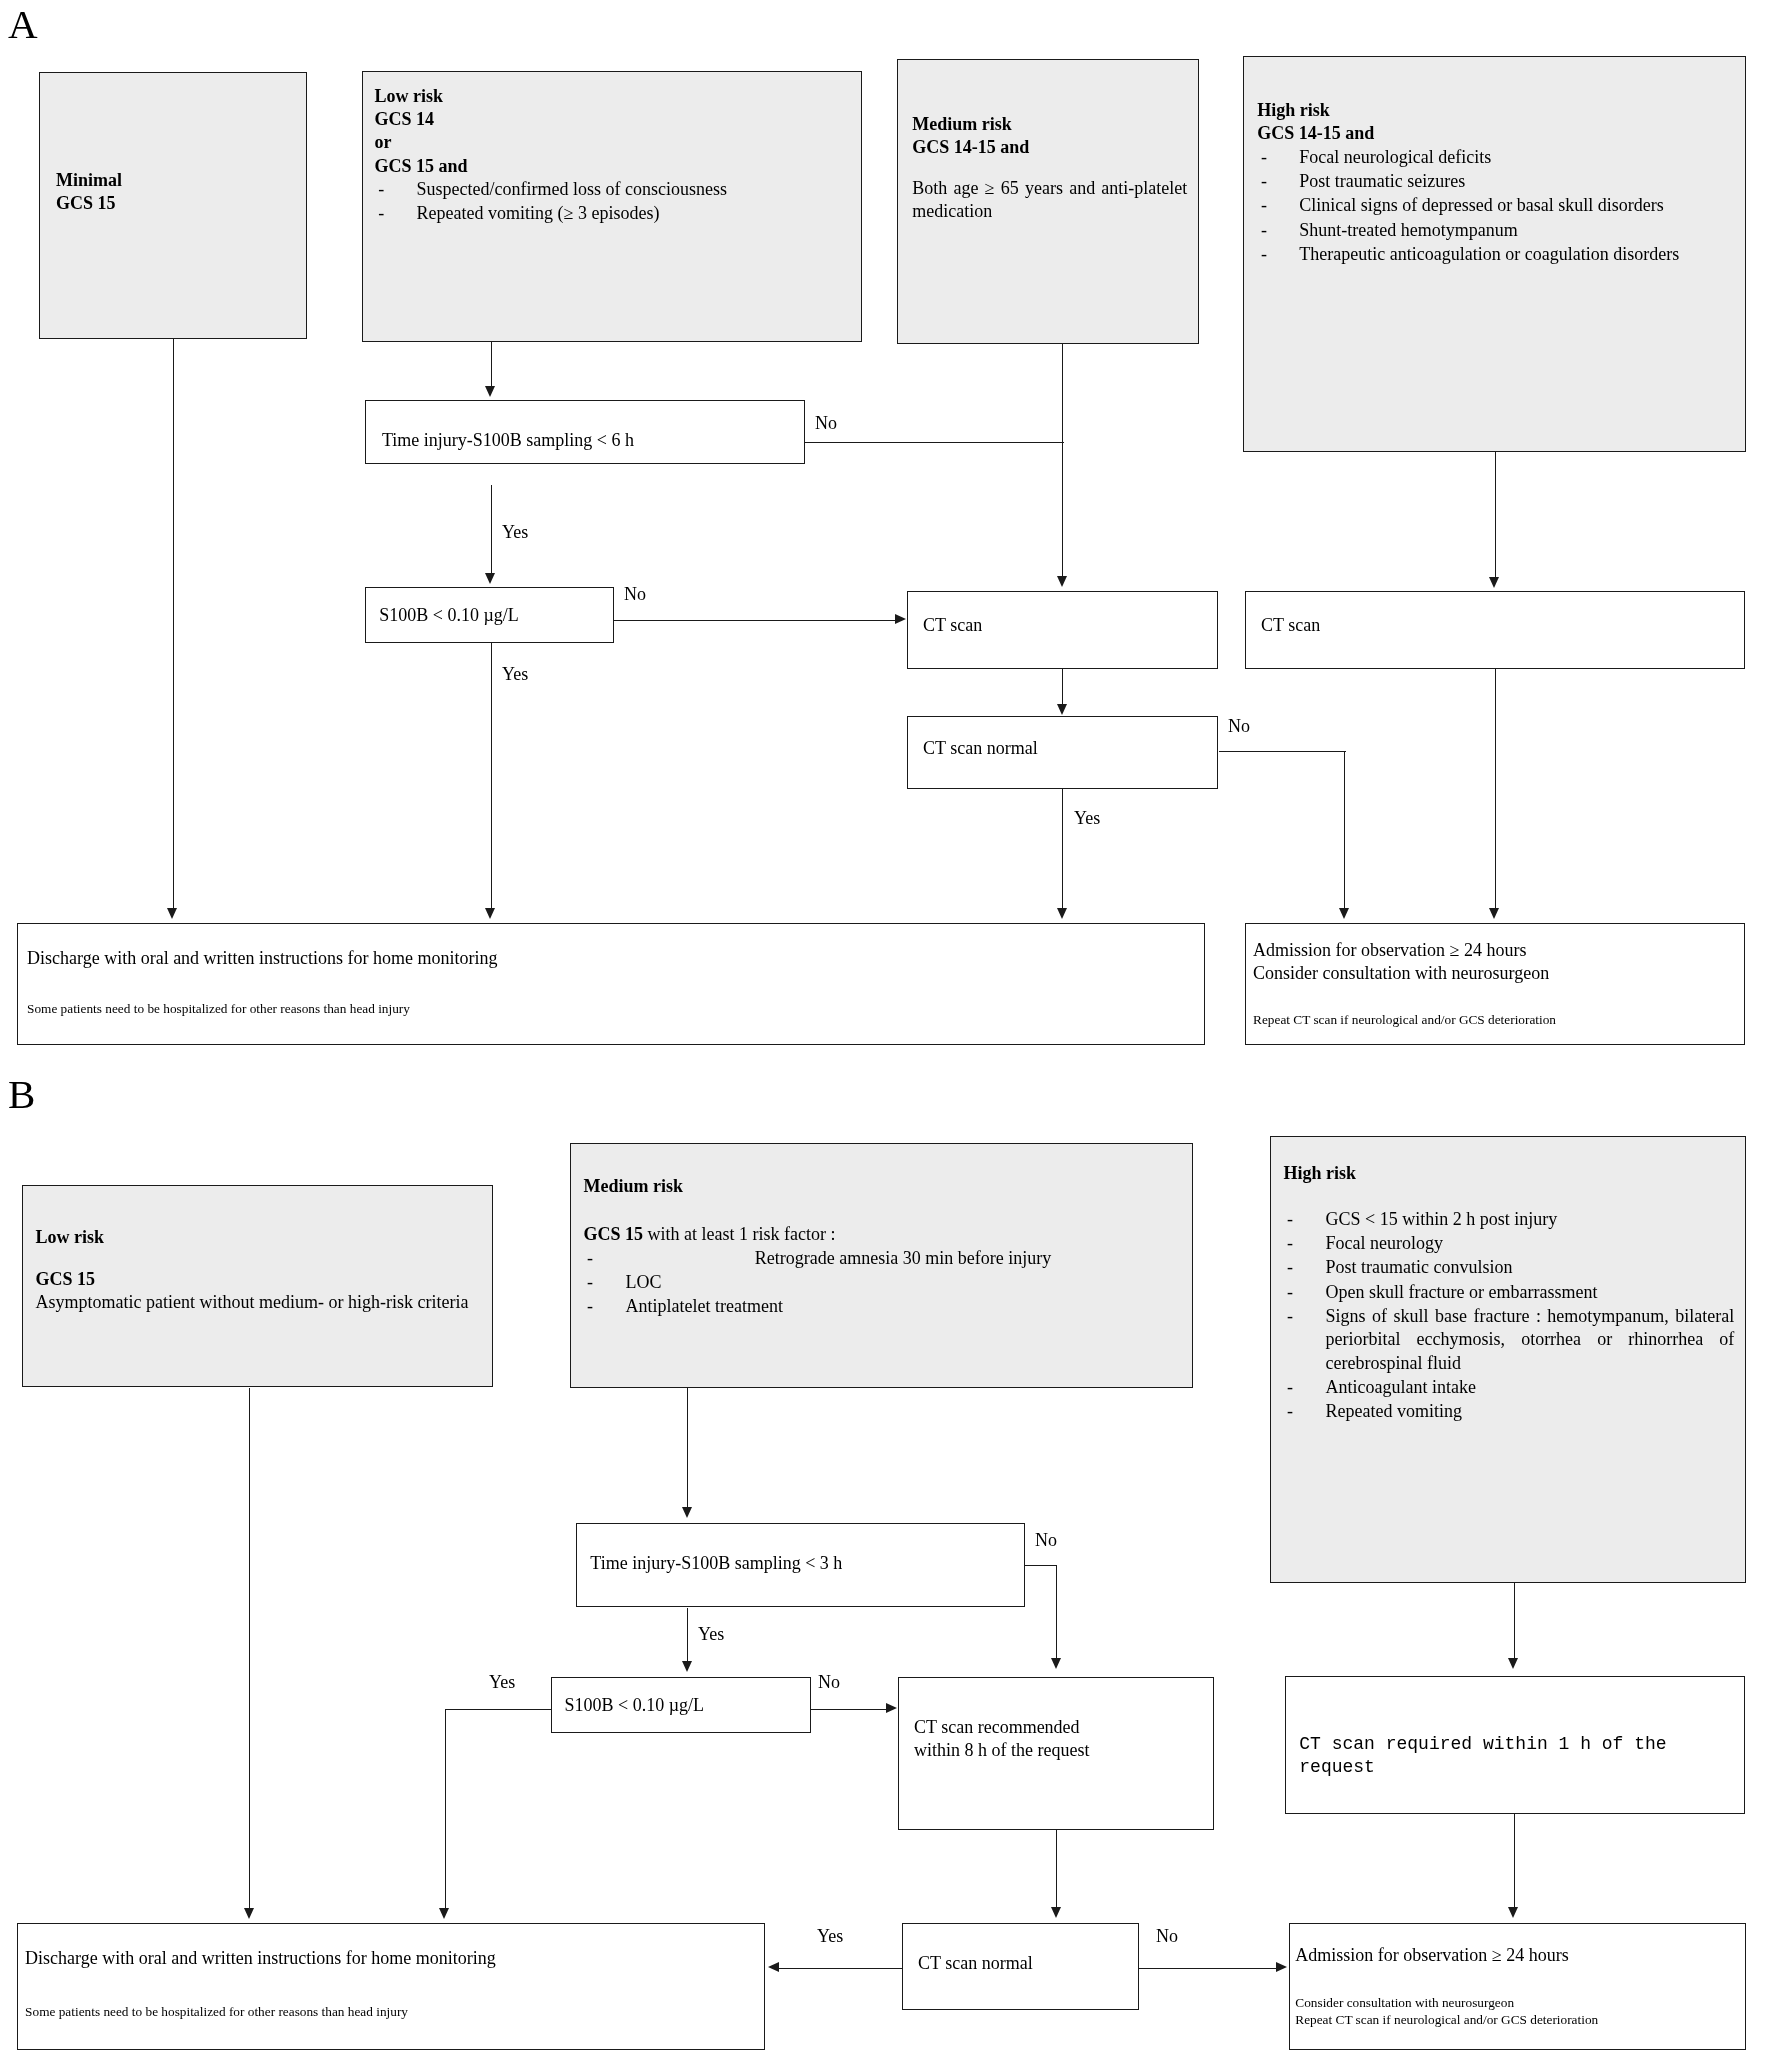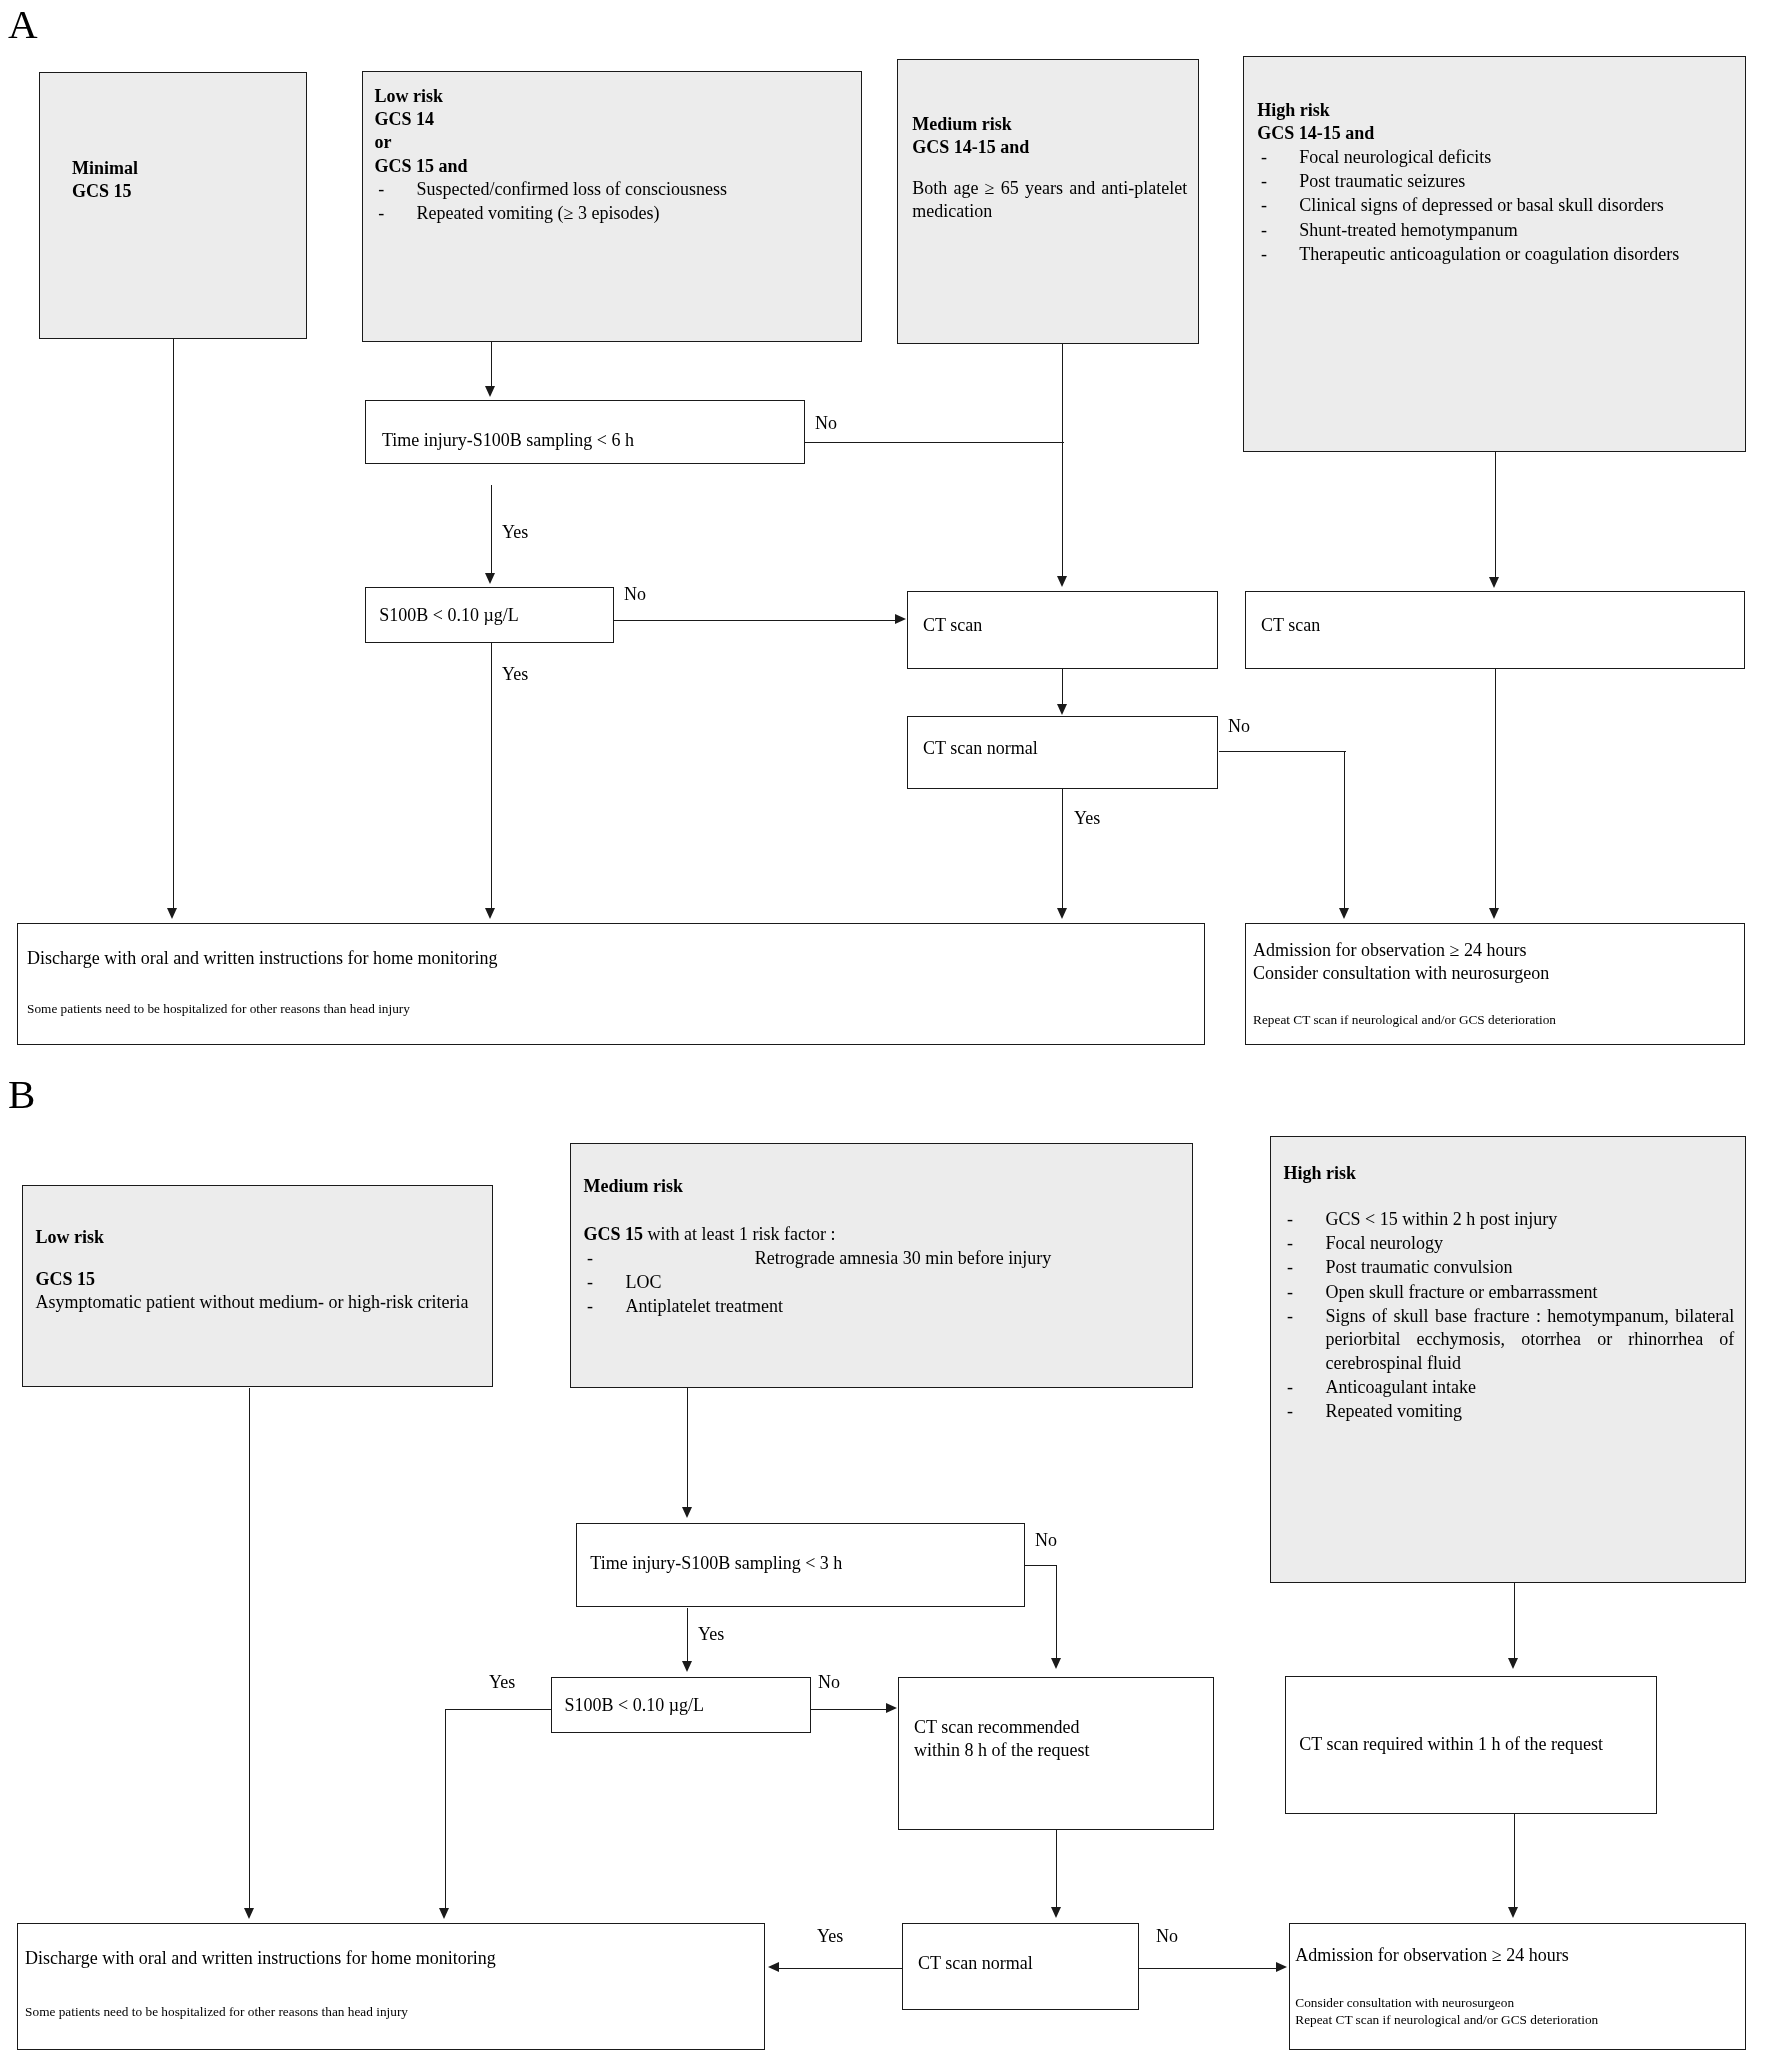--- a/index.html
+++ b/index.html
@@ -42,21 +42,21 @@
   .elabel{position:absolute;font-size:18px;line-height:1;white-space:nowrap;}
 </style>
 </head>
 <body>
 
 <div id="page">
 
   <div class="panel-letter" style="left:8px;top:3.6px;">A</div>
 
   <div class="node shaded" style="left:39px;top:72px;width:268px;height:267px;">
-    <div class="txt lvl-box" style="top:84px;left:16px;right:10.7px;margin-left:16px;">
+    <div class="txt lvl-box" style="top:96px;left:16px;right:10.7px;">
       <div class="t-head">Minimal</div>
       <div class="t-head">GCS 15</div>
     </div>
   </div>
 
   <div class="node shaded" style="left:362px;top:71px;width:500px;height:271px;">
     <div class="txt lvl-box" style="top:12.5px;left:11.6px;right:11.6px;">
       <div class="t-head">Low risk</div>
       <div class="t-head">GCS 14</div>
       <div class="t-head">or</div>
@@ -236,21 +236,21 @@
     </div>
   </div>
 
   <div class="node" style="left:898px;top:1677px;width:316px;height:153px;">
     <div class="txt lvl-box" style="top:38px;left:15px;right:7.1px;">
       <div>CT scan recommended</div>
       <div>within  8 h of the request</div>
     </div>
   </div>
 
-  <div class="node" style="left:1285px;top:1676px;width:372px;height:138px;">
+  <div class="node" style="left:1285px;top:1676px;width:460px;height:138px;font-family:Liberation Mono, monospace;">
     <div class="txt lvl-box" style="top:56px;left:13.3px;right:6.2px;">
       <div>CT scan required within  1 h of the request</div>
     </div>
   </div>
 
   <div class="node" style="left:902px;top:1923px;width:237px;height:87px;">
     <div class="txt lvl-box" style="top:27.6px;left:15px;right:6.2px;">
       <div>CT scan normal</div>
     </div>
   </div>

